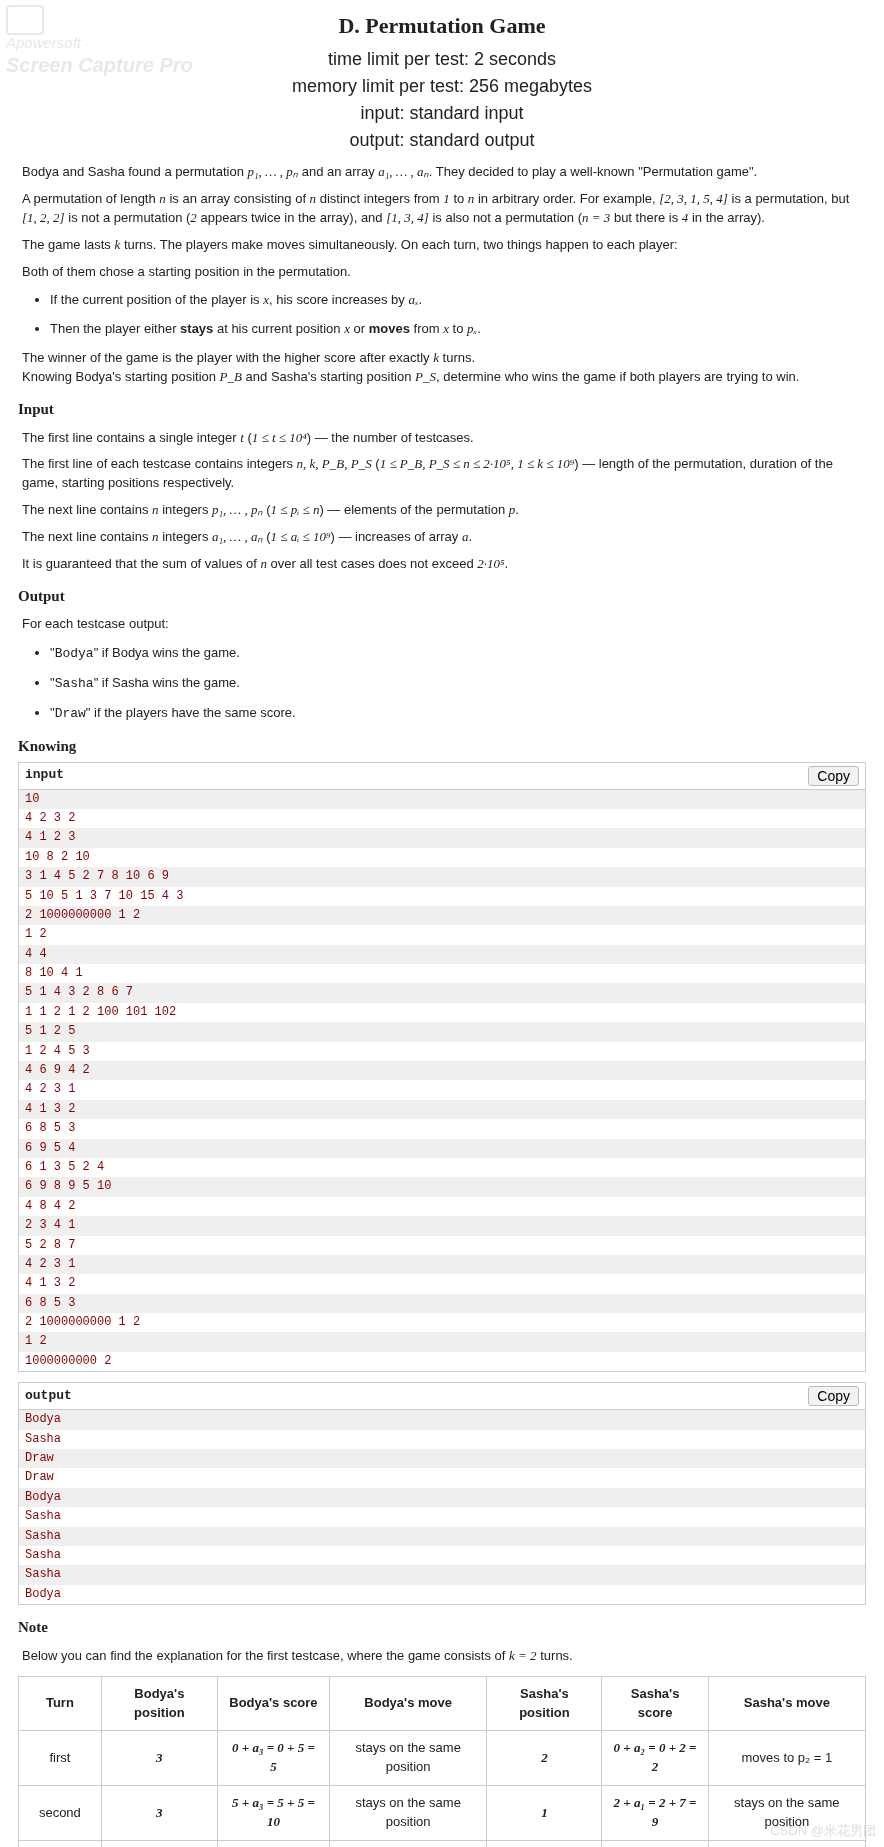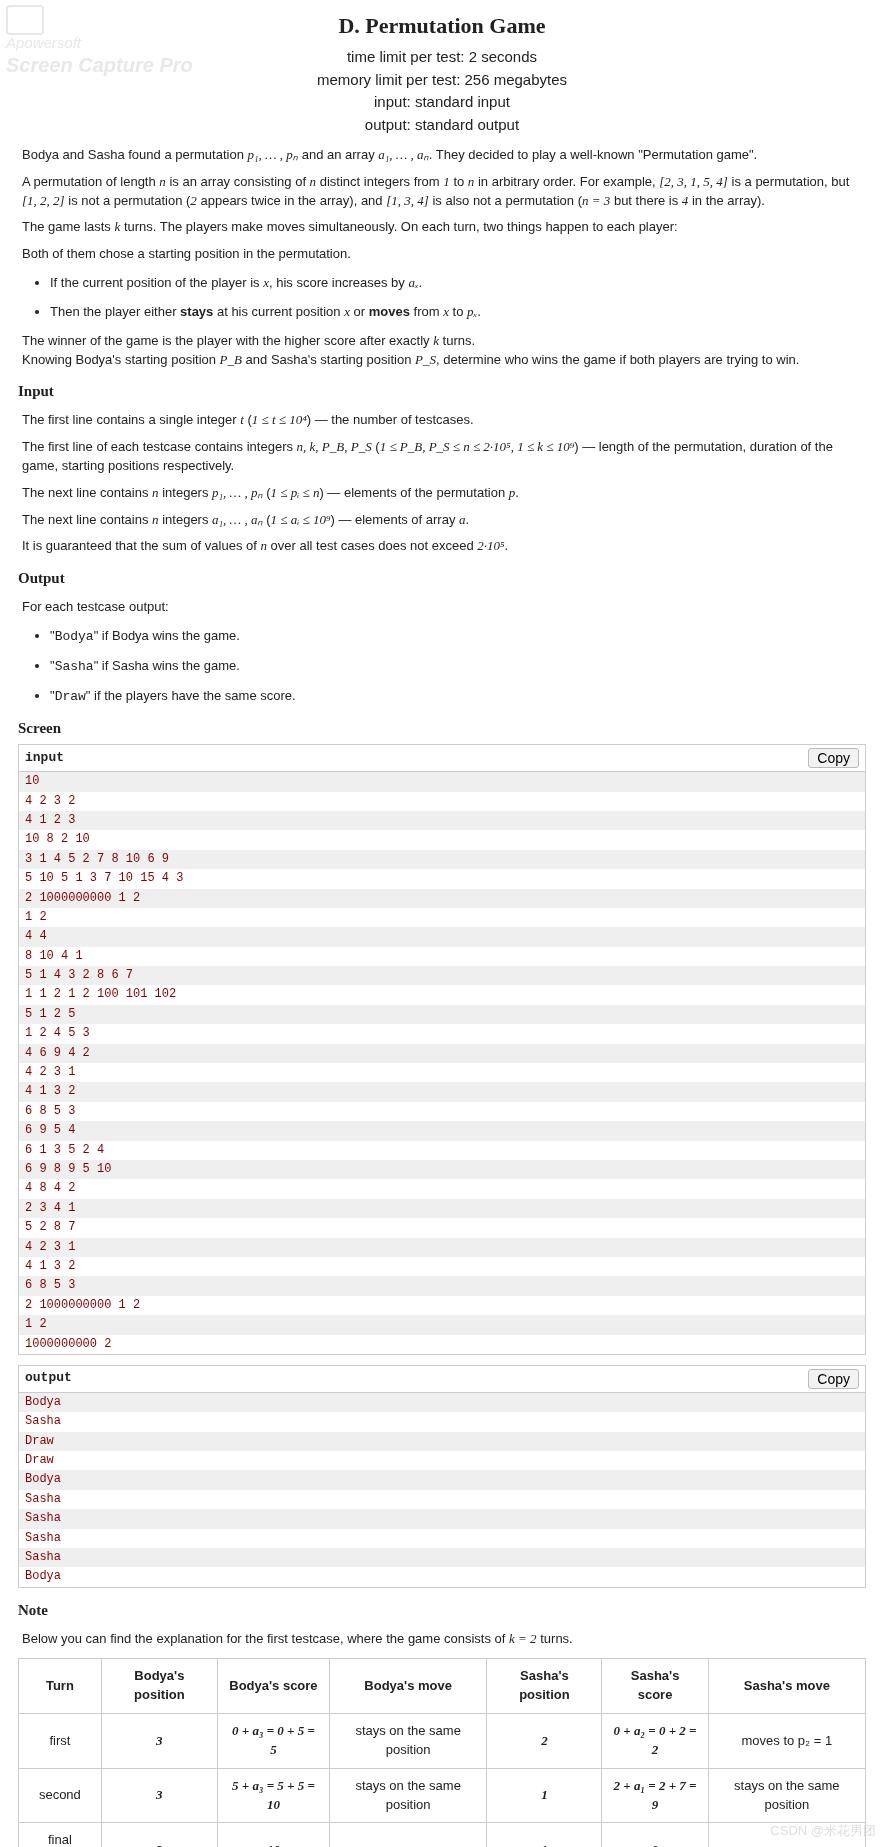--- a/index.html
+++ b/index.html
@@ -13,21 +13,21 @@
 }
 .title {
   text-align: center;
   font-size: 22px;
   font-weight: bold;
   margin: 10px 0 4px 0;
   font-family: Georgia, 'Times New Roman', serif;
 }
 .meta {
   text-align: center;
-  font-size: 15px;
+  font-size: 18px;
   margin: 1px 0;
 }
 .section {
   margin-top: 10px;
 }
 p { margin: 8px 4px; }
 .section-heading {
   font-size: 15px;
   font-weight: bold;
   margin: 12px 0 2px 0;
@@ -146,32 +146,32 @@
 <p>
   <span>The winner of the game is the player with the higher score after exactly </span><span class="math">k</span><span> turns.</span><br>
   <span>Knowing Bodya's starting position </span><span class="math">P_B</span><span> and Sasha's starting position </span><span class="math">P_S</span><span>, determine who wins the game if both players are trying to win.</span>
 </p>
 </div>
 
 <div class="section-heading">Input</div>
 <p><span>The first line contains a single integer </span><span class="math">t</span><span> (</span><span class="math">1 ≤ t ≤ 10⁴</span><span>) — the number of testcases.</span></p>
 <p><span>The first line of each testcase contains integers </span><span class="math">n, k, P_B, P_S</span><span> (</span><span class="math">1 ≤ P_B, P_S ≤ n ≤ 2·10⁵, 1 ≤ k ≤ 10⁹</span><span>) — length of the permutation, duration of the game, starting positions respectively.</span></p>
 <p><span>The next line contains </span><span class="math">n</span><span> integers </span><span class="math">p₁, … , pₙ</span><span> (</span><span class="math">1 ≤ pᵢ ≤ n</span><span>) — elements of the permutation </span><span class="math">p</span><span>.</span></p>
-<p><span>The next line contains </span><span class="math">n</span><span> integers </span><span class="math">a₁, … , aₙ</span><span> (</span><span class="math">1 ≤ aᵢ ≤ 10⁹</span><span>) — elements of array </span><span class="math">a</span><span>.</span></p>
+<p><span>The next line contains </span><span class="math">n</span><span> integers </span><span class="math">a₁, … , aₙ</span><span> (</span><span class="math">1 ≤ aᵢ ≤ 10⁹</span><span>) — increases of array </span><span class="math">a</span><span>.</span></p>
 <p><span>It is guaranteed that the sum of values of </span><span class="math">n</span><span> over all test cases does not exceed </span><span class="math">2·10⁵</span><span>.</span></p>
 
 <div class="section-heading">Output</div>
 <p>For each testcase output:</p>
 <ul>
   <li><span>"</span><span class="tt">Bodya</span><span>" if Bodya wins the game.</span></li>
   <li><span>"</span><span class="tt">Sasha</span><span>" if Sasha wins the game.</span></li>
   <li><span>"</span><span class="tt">Draw</span><span>" if the players have the same score.</span></li>
 </ul>
 
-<div class="section-heading">Screen</div>
+<div class="section-heading">Knowing</div>
 
 <div class="sample">
   <div class="sample-header">
     <span>input</span>
     <button class="copy-btn">Copy</button>
   </div>
   <div class="sample-body" id="sample-input-body">
       <div class="line">10</div>
       <div class="line">4 2 3 2</div>
       <div class="line">4 1 2 3</div>

